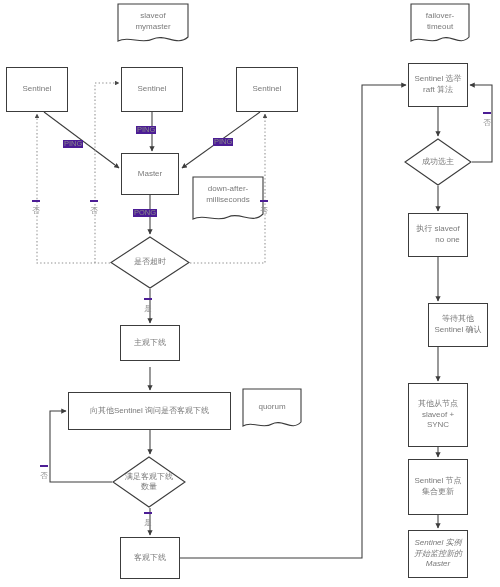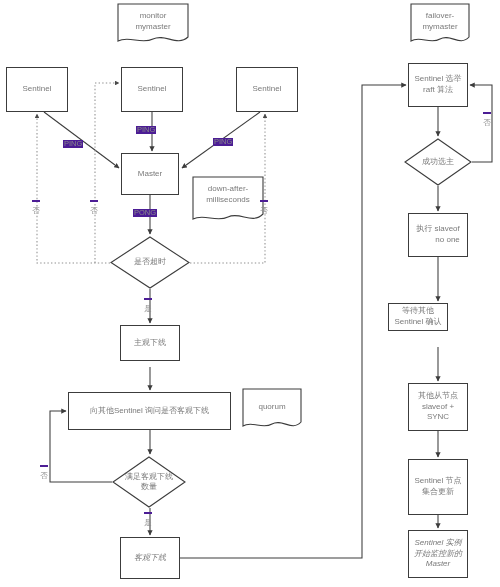--- a/index.html
+++ b/index.html
@@ -136,21 +136,21 @@
       <path d="M 95 263 L 95 83 L 119 83" marker-end="url(#arrow-dot)"></path>
 
       <path d="M 190 263 L 265 263 L 265 114" marker-end="url(#arrow-dot)"></path>
     </g>
   </svg>
 
   <div class="note" style="left:117px;top:3px;width:72px;height:44px;">
     <svg class="note-svg" viewBox="0 0 72 44" preserveAspectRatio="none">
       <path d="M1 1 H71 V34 C60 44 48 30 36 36 C24 42 12 32 1 38 Z" fill="#fff" stroke="#3c3c3c" stroke-width="1.1"></path>
     </svg>
-    <span style="white-space:pre-line;">monitor
+    <span style="white-space:pre-line;">slaveof
 mymaster</span>
   </div>
 
   <div class="note" style="left:192px;top:176px;width:72px;height:49px;">
     <svg class="note-svg" viewBox="0 0 72 49" preserveAspectRatio="none">
       <path d="M1 1 H71 V38 C60 49 48 35 36 41 C24 47 12 37 1 43 Z" fill="#fff" stroke="#3c3c3c" stroke-width="1.1"></path>
     </svg>
     <span style="white-space:pre-line;">down-after-
 milliseconds</span>
   </div>
@@ -160,21 +160,21 @@
       <path d="M1 1 H59 V34 C50 44 40 30 30 36 C20 42 10 32 1 38 Z" fill="#fff" stroke="#3c3c3c" stroke-width="1.1"></path>
     </svg>
     <span style="white-space:pre-line;padding-top:6px;">quorum</span>
   </div>
 
   <div class="note" style="left:410px;top:3px;width:60px;height:44px;">
     <svg class="note-svg" viewBox="0 0 60 44" preserveAspectRatio="none">
       <path d="M1 1 H59 V34 C50 44 40 30 30 36 C20 42 10 32 1 38 Z" fill="#fff" stroke="#3c3c3c" stroke-width="1.1"></path>
     </svg>
     <span style="white-space:pre-line;">failover-
-mymaster</span>
+timeout</span>
   </div>
 
   <div class="node" style="left:6px;top:67px;width:62px;height:45px;">
     <span style="white-space:pre-line;">Sentinel</span>
   </div>
 
   <div class="node" style="left:121px;top:67px;width:62px;height:45px;">
     <span style="white-space:pre-line;">Sentinel</span>
   </div>
 
@@ -202,47 +202,47 @@
       <polygon points="37,1 73,26 37,51 1,26" fill="#fff" stroke="#3c3c3c" stroke-width="1.1"></polygon>
     </svg>
     <span style="white-space:pre-line;line-height:1.3;">满足客观下线
 数量</span>
   </div>
 
   <div class="node" style="left:68px;top:392px;width:163px;height:38px;">
     <span style="white-space:pre-line;">向其他Sentinel 询问是否客观下线</span>
   </div>
 
-  <div class="node" style="left:120px;top:537px;width:60px;height:42px;font-style:italic;">
+  <div class="node" style="left:120px;top:537px;width:60px;height:42px;">
     <span style="white-space:pre-line;">客观下线</span>
   </div>
 
   <div class="node" style="left:408px;top:63px;width:60px;height:44px;">
     <span style="white-space:pre-line;">Sentinel 选举
 raft 算法</span>
   </div>
 
   <div class="node diamond" style="left:404px;top:138px;width:68px;height:48px;">
     <svg class="diamond-shape" viewBox="0 0 68 48" preserveAspectRatio="none">
       <polygon points="34,1 67,24 34,47 1,24" fill="#fff" stroke="#3c3c3c" stroke-width="1.1"></polygon>
     </svg>
     <span style="white-space:pre-line;">成功选主</span>
   </div>
 
   <div class="node" style="left:408px;top:213px;width:60px;height:44px;">
     <span style="white-space:pre-line;text-align:right;">执行 slaveof
 no one</span>
   </div>
 
-  <div class="node" style="left:388px;top:303px;width:60px;height:28px;">
+  <div class="node" style="left:428px;top:303px;width:60px;height:44px;">
     <span style="white-space:pre-line;">等待其他
 Sentinel 确认</span>
   </div>
 
-  <div class="node" style="left:408px;top:383px;width:60px;height:48px;justify-content:center;">
+  <div class="node" style="left:408px;top:383px;width:60px;height:64px;justify-content:center;">
     <span style="white-space:pre-line;">其他从节点
 slaveof +
 SYNC</span>
   </div>
 
   <div class="node" style="left:408px;top:459px;width:60px;height:56px;">
     <span style="white-space:pre-line;">Sentinel 节点
 集合更新</span>
   </div>
 

